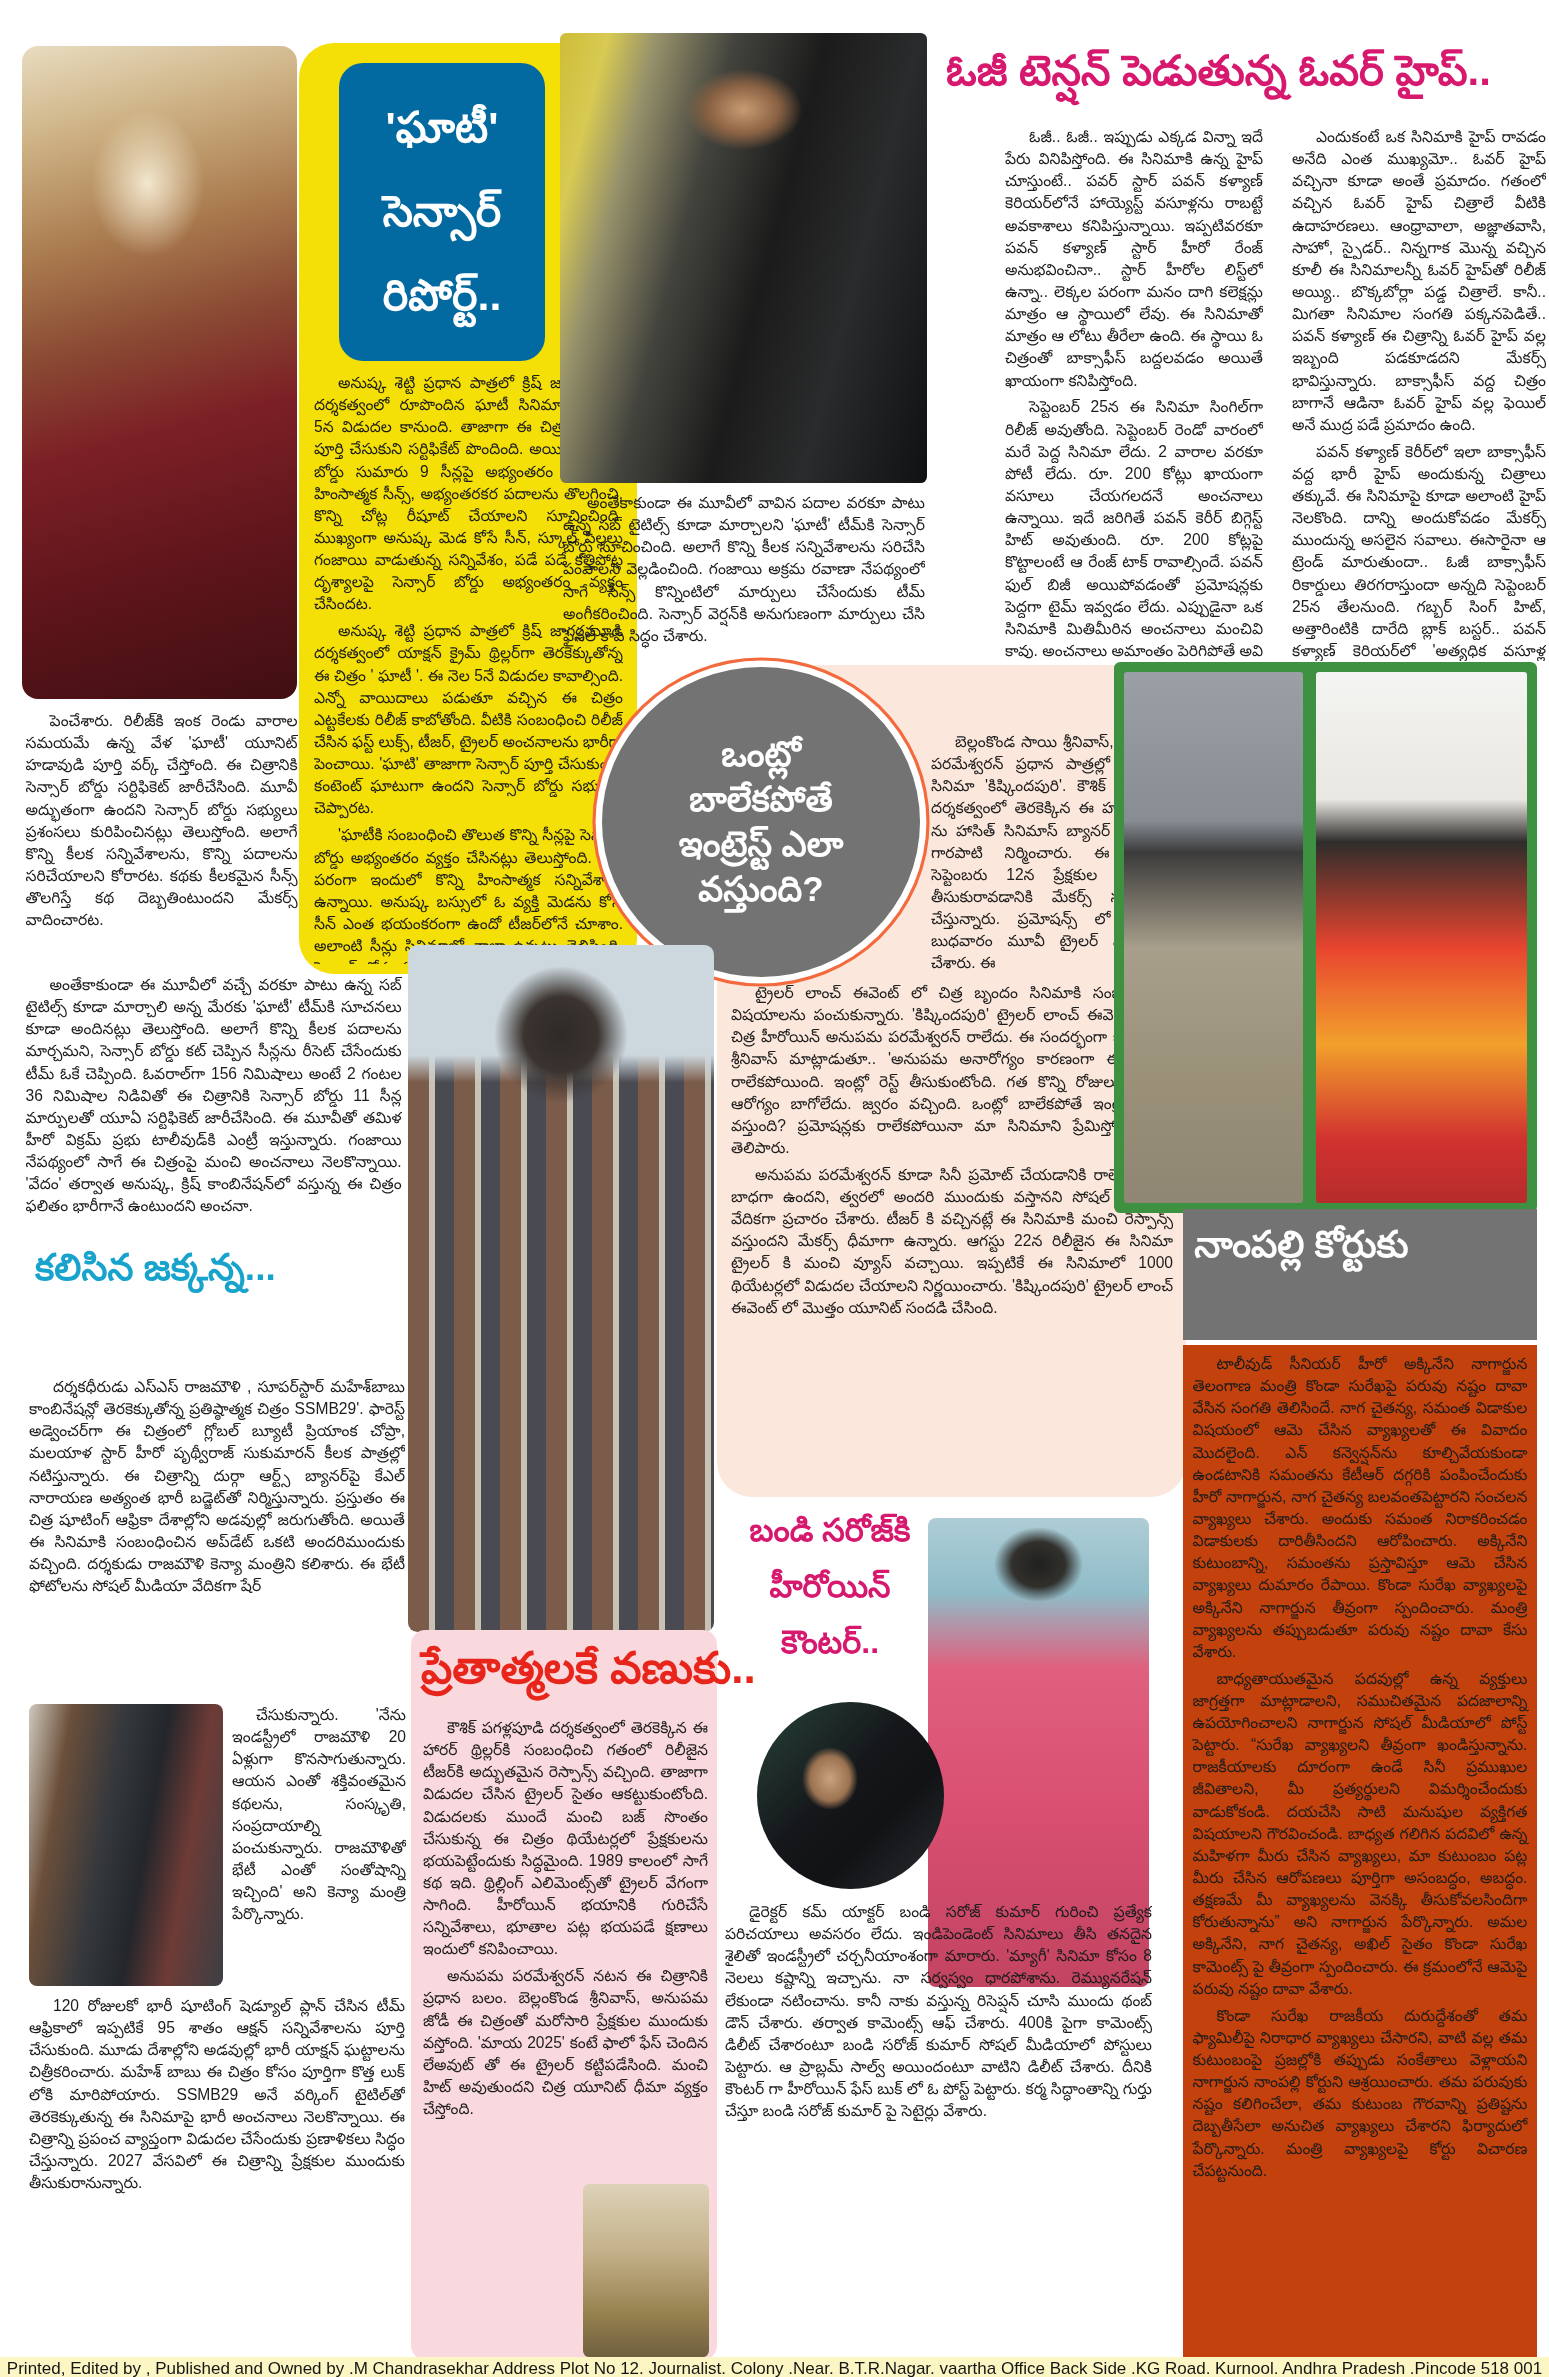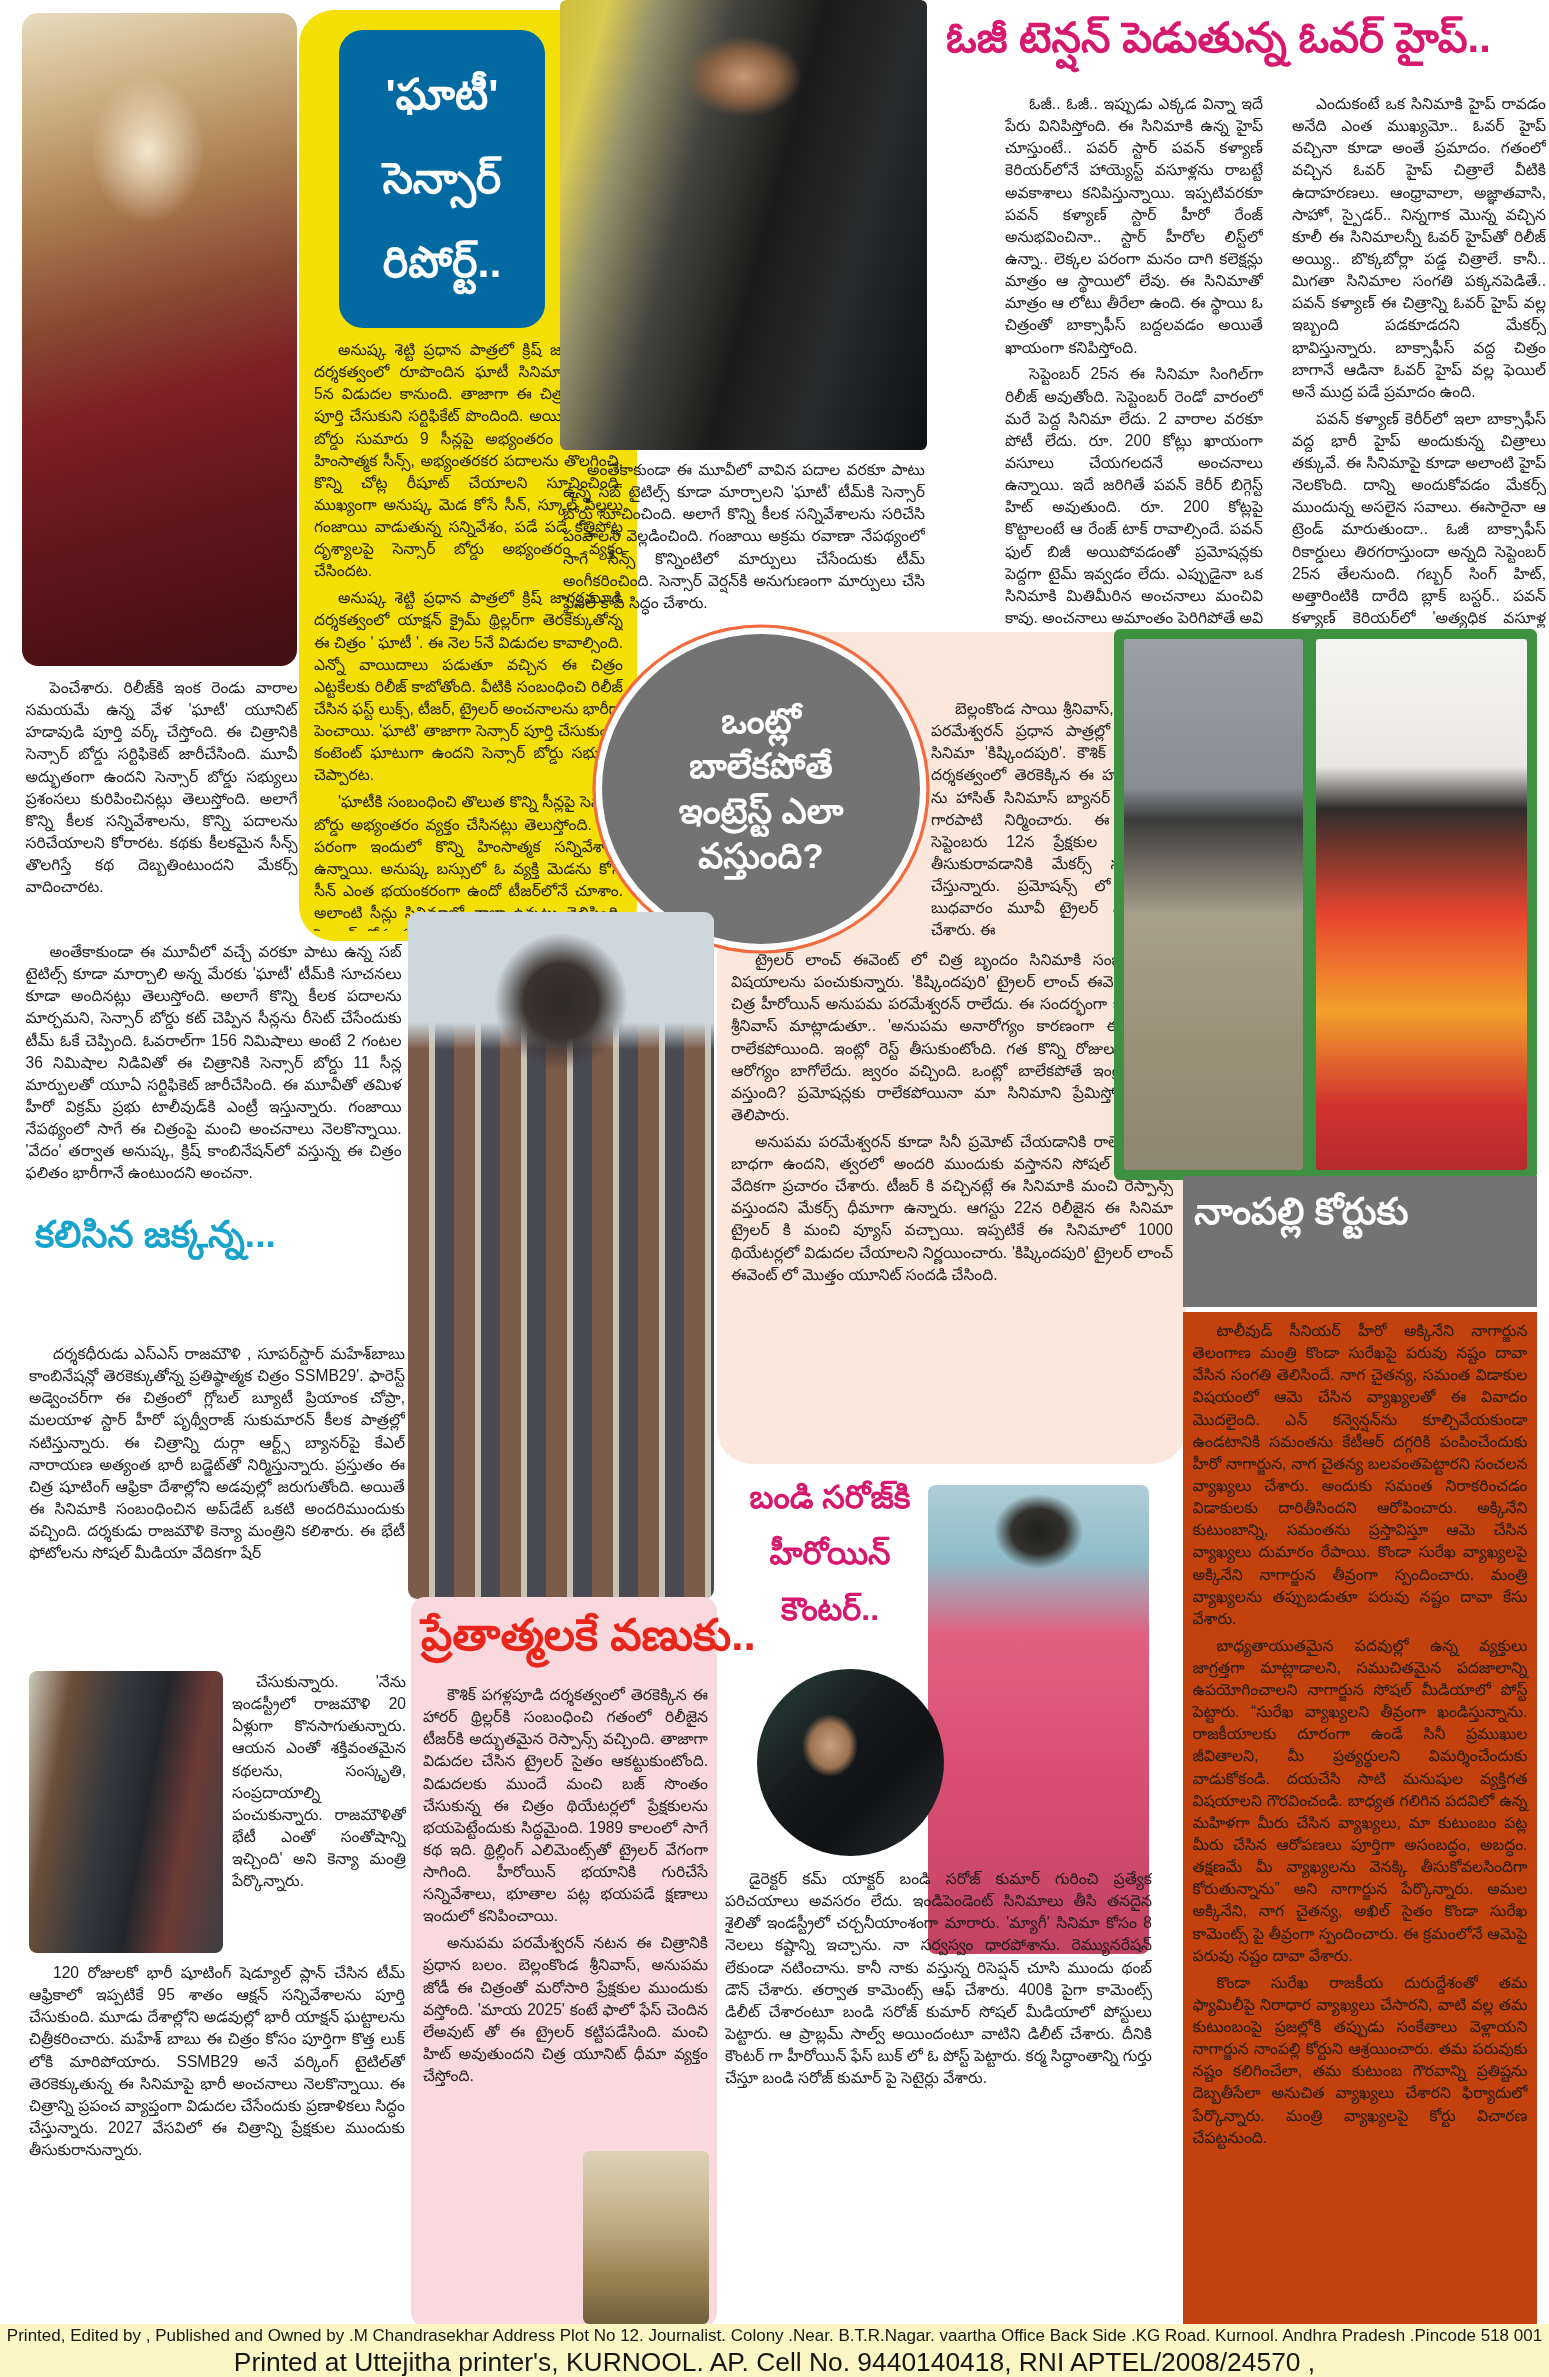--- a/index.html
+++ b/index.html
@@ -1,18 +1,18 @@
 <!DOCTYPE html>
 <html style="font-size:12.8px"><head>
 <meta charset="utf-8">
 <style>
   html,body{margin:0;padding:0;background:#e9e9e9;}
   .page{position:relative;width:1549px;height:2377px;background:#ffffff;margin:0 auto;
         font-family:"Liberation Sans","DejaVu Sans",sans-serif;overflow:hidden;}
-  .abs{position:absolute;}
+  .abs{position:absolute;margin-top:33px;}
   .ph{background-size:cover;border-radius:8px;}
   .body-text{font-size:15.6px;line-height:1.42;color:#1c1c1c;text-align:justify;overflow:hidden;}
   .body-text p{margin:0 0 4.8px 0;text-indent:24px;}
   
   .ghaati-photo{left:22.4px;top:12.8px;width:275px;height:653px;border-radius:16px;
     background:linear-gradient(165deg,#e8dcc0 0%,#cdb183 14%,#a97a4e 30%,#8a4a33 44%,#7c2026 58%,#5e151b 78%,#410f12 100%);}
   .ghaati-photo:before{content:"";position:absolute;left:18%;top:6%;width:55%;height:30%;border-radius:50%;
     background:radial-gradient(closest-side,#f2e7cd 0%,rgba(242,231,205,0) 75%);}
   .yellow-panel{left:299px;top:9.6px;width:338px;height:931px;background:#F4E007;border-radius:35px;}
   .brown-box{left:339px;top:30px;width:206px;height:298px;background:#0369a1;border-radius:24px;

